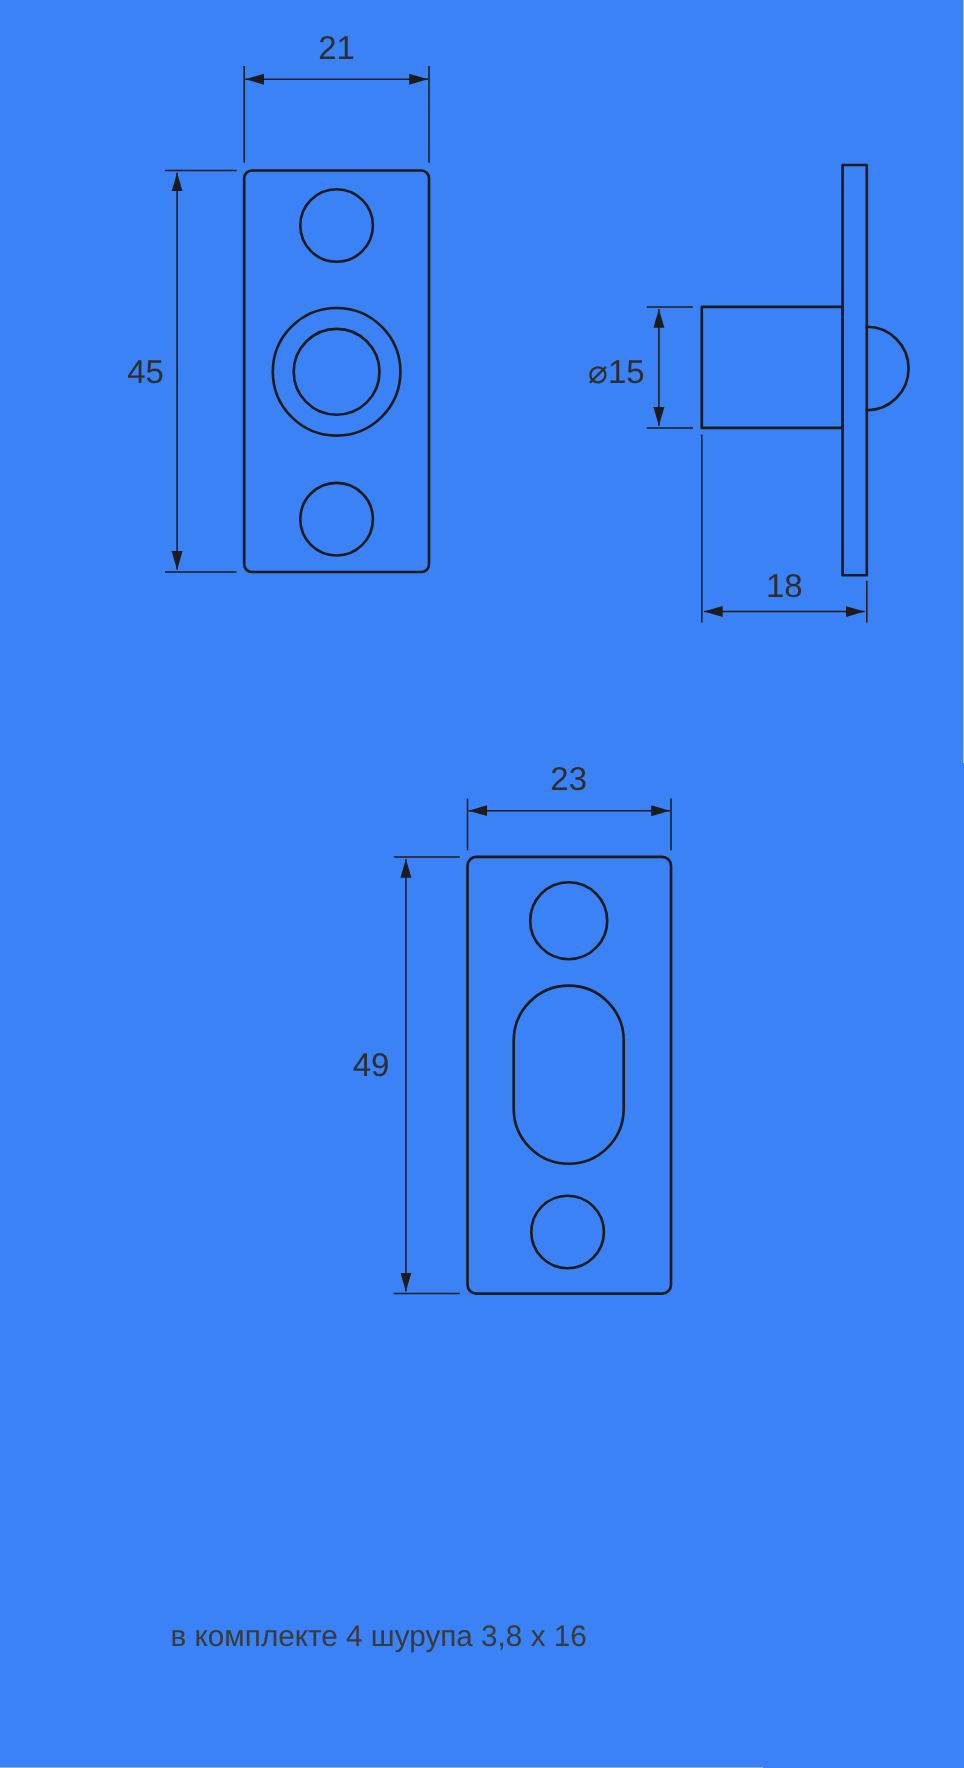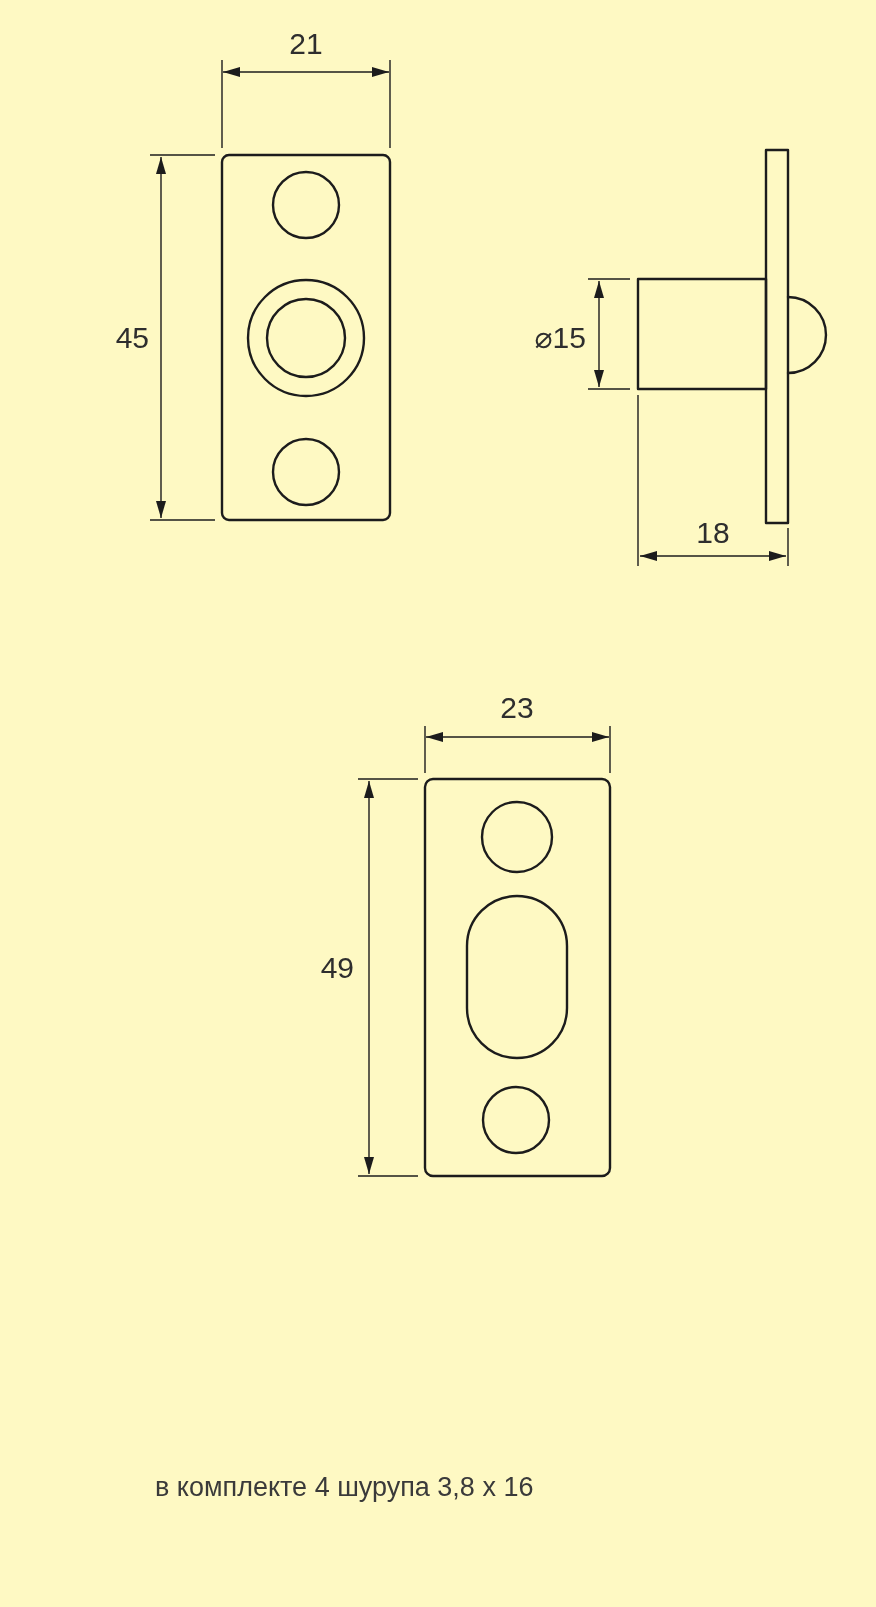--- a/index.html
+++ b/index.html
@@ -4,21 +4,21 @@
 <style>
   html, body {
     margin: 0;
     padding: 0;
     background: #ffffff;
   }
   .page {
     position: relative;
     width: 876px;
     height: 1607px;
-    background: #fef9c3;
+    background: #3b82f6;
     font-family: "Liberation Sans", "DejaVu Sans", sans-serif;
     overflow: hidden;
   }
   svg {
     position: absolute;
     left: 0;
     top: 0;
   }
   .obj {
     fill: none;

